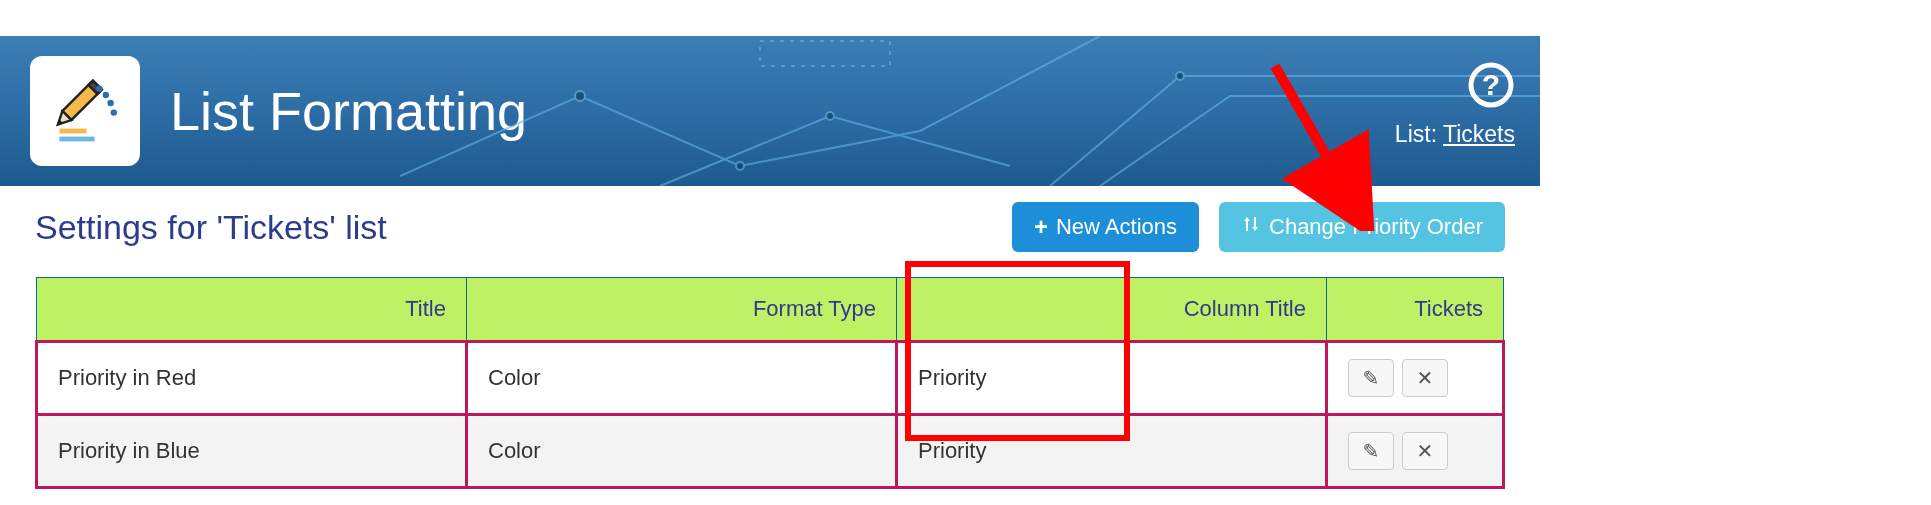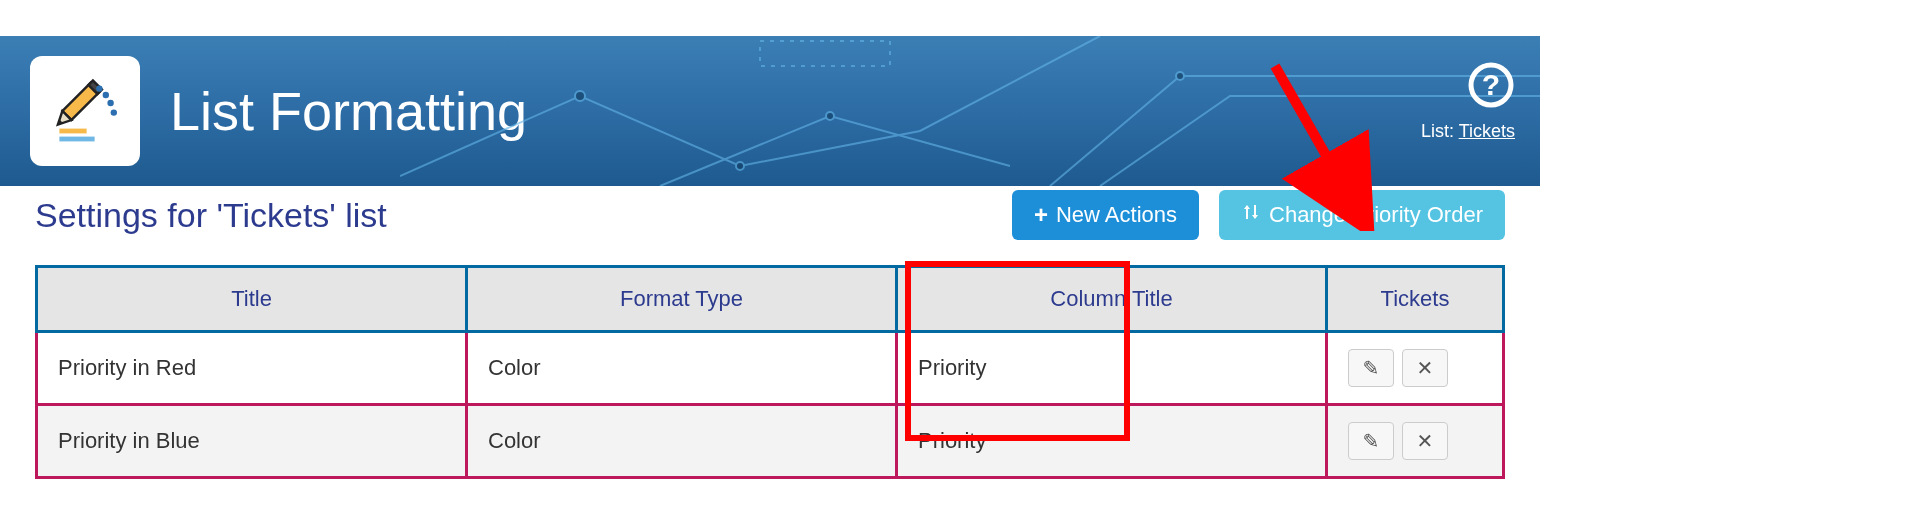--- a/index.html
+++ b/index.html
@@ -49,29 +49,29 @@
       right: 25px;
       top: 25px;
       text-align: right;
       color: #fff;
     }
     .help-icon {
       display: inline-block;
       margin-bottom: 8px;
     }
     .list-label {
-      font-size: 18px;
+      font-size: 23px;
       color: #fff;
     }
     .list-link {
       text-decoration: underline;
       cursor: pointer;
     }
     .content {
-      padding: 4px 35px 0 35px;
+      padding: 16px 35px 0 35px;
       position: relative;
     }
     .toolbar {
       display: flex;
       align-items: center;
       margin-bottom: 25px;
     }
     .subtitle {
       color: #2d3b8f;
       font-size: 34px;
@@ -92,26 +92,26 @@
     }
     .btn-primary { background: #1d8fd8; }
     .btn-accent  { background: #55c4e3; margin-left: 20px; }
     .btn .plus { font-size: 24px; font-weight: 700; line-height: 1; }
     table.grid {
       width: 100%;
       border-collapse: collapse;
       font-size: 22px;
     }
     .grid th {
-      text-align: center;
+      text-align: right;
       color: #2d3b8f;
       font-weight: 400;
       padding: 18px 20px;
-      border: 3px solid #0369a1;
-      background: #e5e5e5;
+      border: 1px solid #0369a1;
+      background: #bef264;
     }
     .grid td {
       padding: 16px 20px;
       border: 3px solid #be185d;
       color: #333;
     }
     .grid tbody tr:nth-child(even) td { background: #f3f3f3; }
     .actions-cell { display: flex; gap: 8px; }
     .iconbtn {
       width: 46px; height: 38px;

